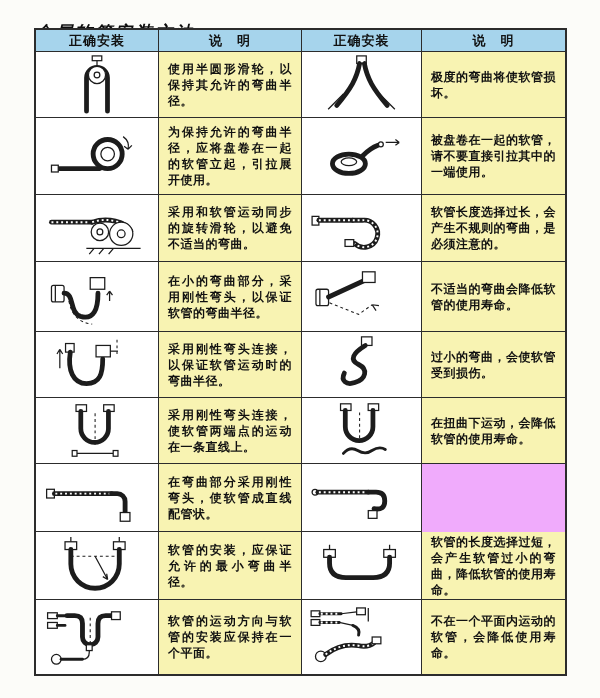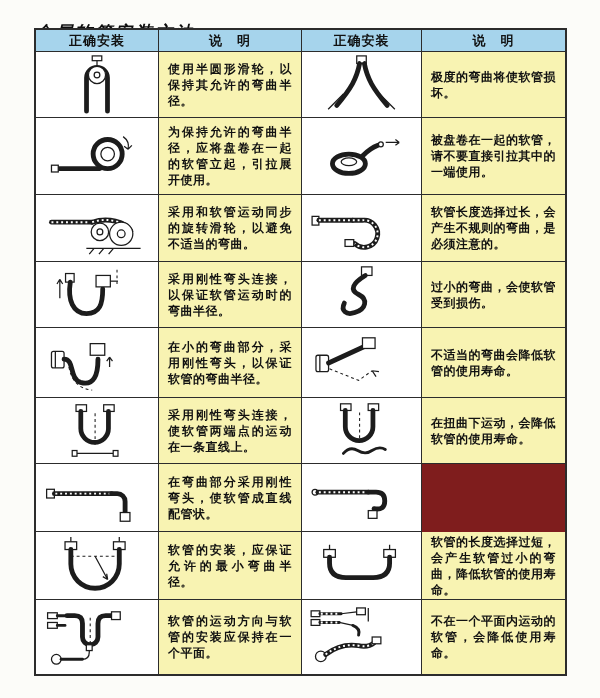--- a/index.html
+++ b/index.html
@@ -8,21 +8,21 @@
     background:var(--page-bg,#fcfcf9);
     font-family:"DejaVu Sans",sans-serif;color:var(--text,#111);
   }
   .title{
     position:absolute;left:35px;top:1px;
     font-family:"DejaVu Serif",serif;font-weight:bold;font-style:italic;
     font-size:17px;letter-spacing:3px;color:#0d0d0d;margin-top:20px;
   }
   .table{
     position:absolute;left:34px;top:28px;width:529px;
-    border:2px solid var(--border,#2c2c2c);background:#7f1d1d;
+    border:2px solid var(--border,#2c2c2c);background:#f0abfc;
   }
   .row{display:grid;grid-template-columns:123px 143px 120px 1fr;}
   .cell{
     box-sizing:border-box;border-bottom:1px solid var(--border,#2c2c2c);
     display:flex;align-items:center;justify-content:center;overflow:hidden;
   }
   .row:last-child .cell{border-bottom:none;}
   .c1,.c2,.c3{border-right:1px solid var(--border,#2c2c2c);}
   .hcell{
     background:var(--header-bg,#a6d4ec);
@@ -126,64 +126,64 @@
         <path class="h" d="M11,24 H46" stroke-width="4"></path>
           <path class="w" d="M11,24 H46"></path>
         <path class="h" d="M46,24 h10 a14,14 0 1 1 -8,24" stroke-width="4"></path>
         <path class="w" d="M46,24 h10 a14,14 0 1 1 -8,24"></path>
         <rect class="f" x="38" y="44" width="9" height="7"></rect>
       </svg>
     </div>
     <div class="cell note">软管长度选择过长，会产生不规则的弯曲，是必须注意的。</div>
   </div>
 
+  <div class="row r4">
+    <div class="cell img c1">
+      <svg class="ill" viewBox="0 0 110 64">
+        <rect class="f" x="8" y="20" width="13" height="17" rx="2"></rect>
+        <path class="t" d="M12,20 V37"></path>
+        <path class="h" d="M21,28 C32,28 26,48 38,52 C52,56 56,44 56,28"></path>
+        <rect class="f" x="48" y="12" width="15" height="12"></rect>
+        <path class="d" d="M26,36 Q30,58 50,60"></path>
+        <path class="t" d="M68,36 V26 M68,26 l-3,4 M68,26 l3,4"></path>
+      </svg>
+    </div>
+    <div class="cell note c2">在小的弯曲部分，采用刚性弯头，以保证软管的弯曲半径。</div>
+    <div class="cell img c3">
+      <svg class="ill" viewBox="0 0 110 64">
+        <rect class="f" x="8" y="24" width="13" height="17" rx="2"></rect>
+        <path class="t" d="M12,24 V41"></path>
+        <path class="h" d="M21,32 L58,15"></path>
+        <rect class="f" x="56" y="6" width="13" height="11"></rect>
+        <path class="d" d="M22,38 L52,50 L66,40"></path>
+        <path class="t" d="M66,40 l4,6 M66,40 l7,1"></path>
+      </svg>
+    </div>
+    <div class="cell note">不适当的弯曲会降低软管的使用寿命。</div>
+  </div>
+
   <div class="row r5">
     <div class="cell img c1">
       <svg class="ill" viewBox="0 0 110 64">
         <path class="t" d="M16,36 V16 M16,16 l-3,5 M16,16 l3,5"></path>
         <rect class="f" x="22" y="10" width="9" height="9"></rect>
         <path class="h" d="M27,19 C24,38 30,52 44,52 C58,52 61,42 61,26"></path>
         <rect class="f" x="54" y="12" width="15" height="12"></rect>
         <path class="t" d="M69,18 h8"></path>
         <path class="d" d="M76,6 v18"></path>
       </svg>
     </div>
     <div class="cell note c2">采用刚性弯头连接，以保证软管运动时的弯曲半径。</div>
     <div class="cell img c3">
       <svg class="ill" viewBox="0 0 110 64">
         <rect class="f" x="55" y="3" width="11" height="9"></rect>
         <path class="h" d="M59,12 C46,20 42,27 52,32 C62,37 60,47 48,51 C39,54 33,49 37,41"></path>
       </svg>
     </div>
     <div class="cell note">过小的弯曲，会使软管受到损伤。</div>
-  </div>
-
-  <div class="row r4">
-    <div class="cell img c1">
-      <svg class="ill" viewBox="0 0 110 64">
-        <rect class="f" x="8" y="20" width="13" height="17" rx="2"></rect>
-        <path class="t" d="M12,20 V37"></path>
-        <path class="h" d="M21,28 C32,28 26,48 38,52 C52,56 56,44 56,28"></path>
-        <rect class="f" x="48" y="12" width="15" height="12"></rect>
-        <path class="d" d="M26,36 Q30,58 50,60"></path>
-        <path class="t" d="M68,36 V26 M68,26 l-3,4 M68,26 l3,4"></path>
-      </svg>
-    </div>
-    <div class="cell note c2">在小的弯曲部分，采用刚性弯头，以保证软管的弯曲半径。</div>
-    <div class="cell img c3">
-      <svg class="ill" viewBox="0 0 110 64">
-        <rect class="f" x="8" y="24" width="13" height="17" rx="2"></rect>
-        <path class="t" d="M12,24 V41"></path>
-        <path class="h" d="M21,32 L58,15"></path>
-        <rect class="f" x="56" y="6" width="13" height="11"></rect>
-        <path class="d" d="M22,38 L52,50 L66,40"></path>
-        <path class="t" d="M66,40 l4,6 M66,40 l7,1"></path>
-      </svg>
-    </div>
-    <div class="cell note">不适当的弯曲会降低软管的使用寿命。</div>
   </div>
 
   <div class="row r6">
     <div class="cell img c1">
       <svg class="ill" viewBox="0 0 110 64">
         <rect class="f" x="33" y="5" width="11" height="7"></rect>
         <rect class="f" x="62" y="5" width="11" height="7"></rect>
         <path class="h" d="M38,12 V30 A14.5,14.5 0 0 0 67,30 V12"></path>
         <path class="d" d="M53,14 V48"></path>
         <path class="t" d="M34,56 H72"></path>

